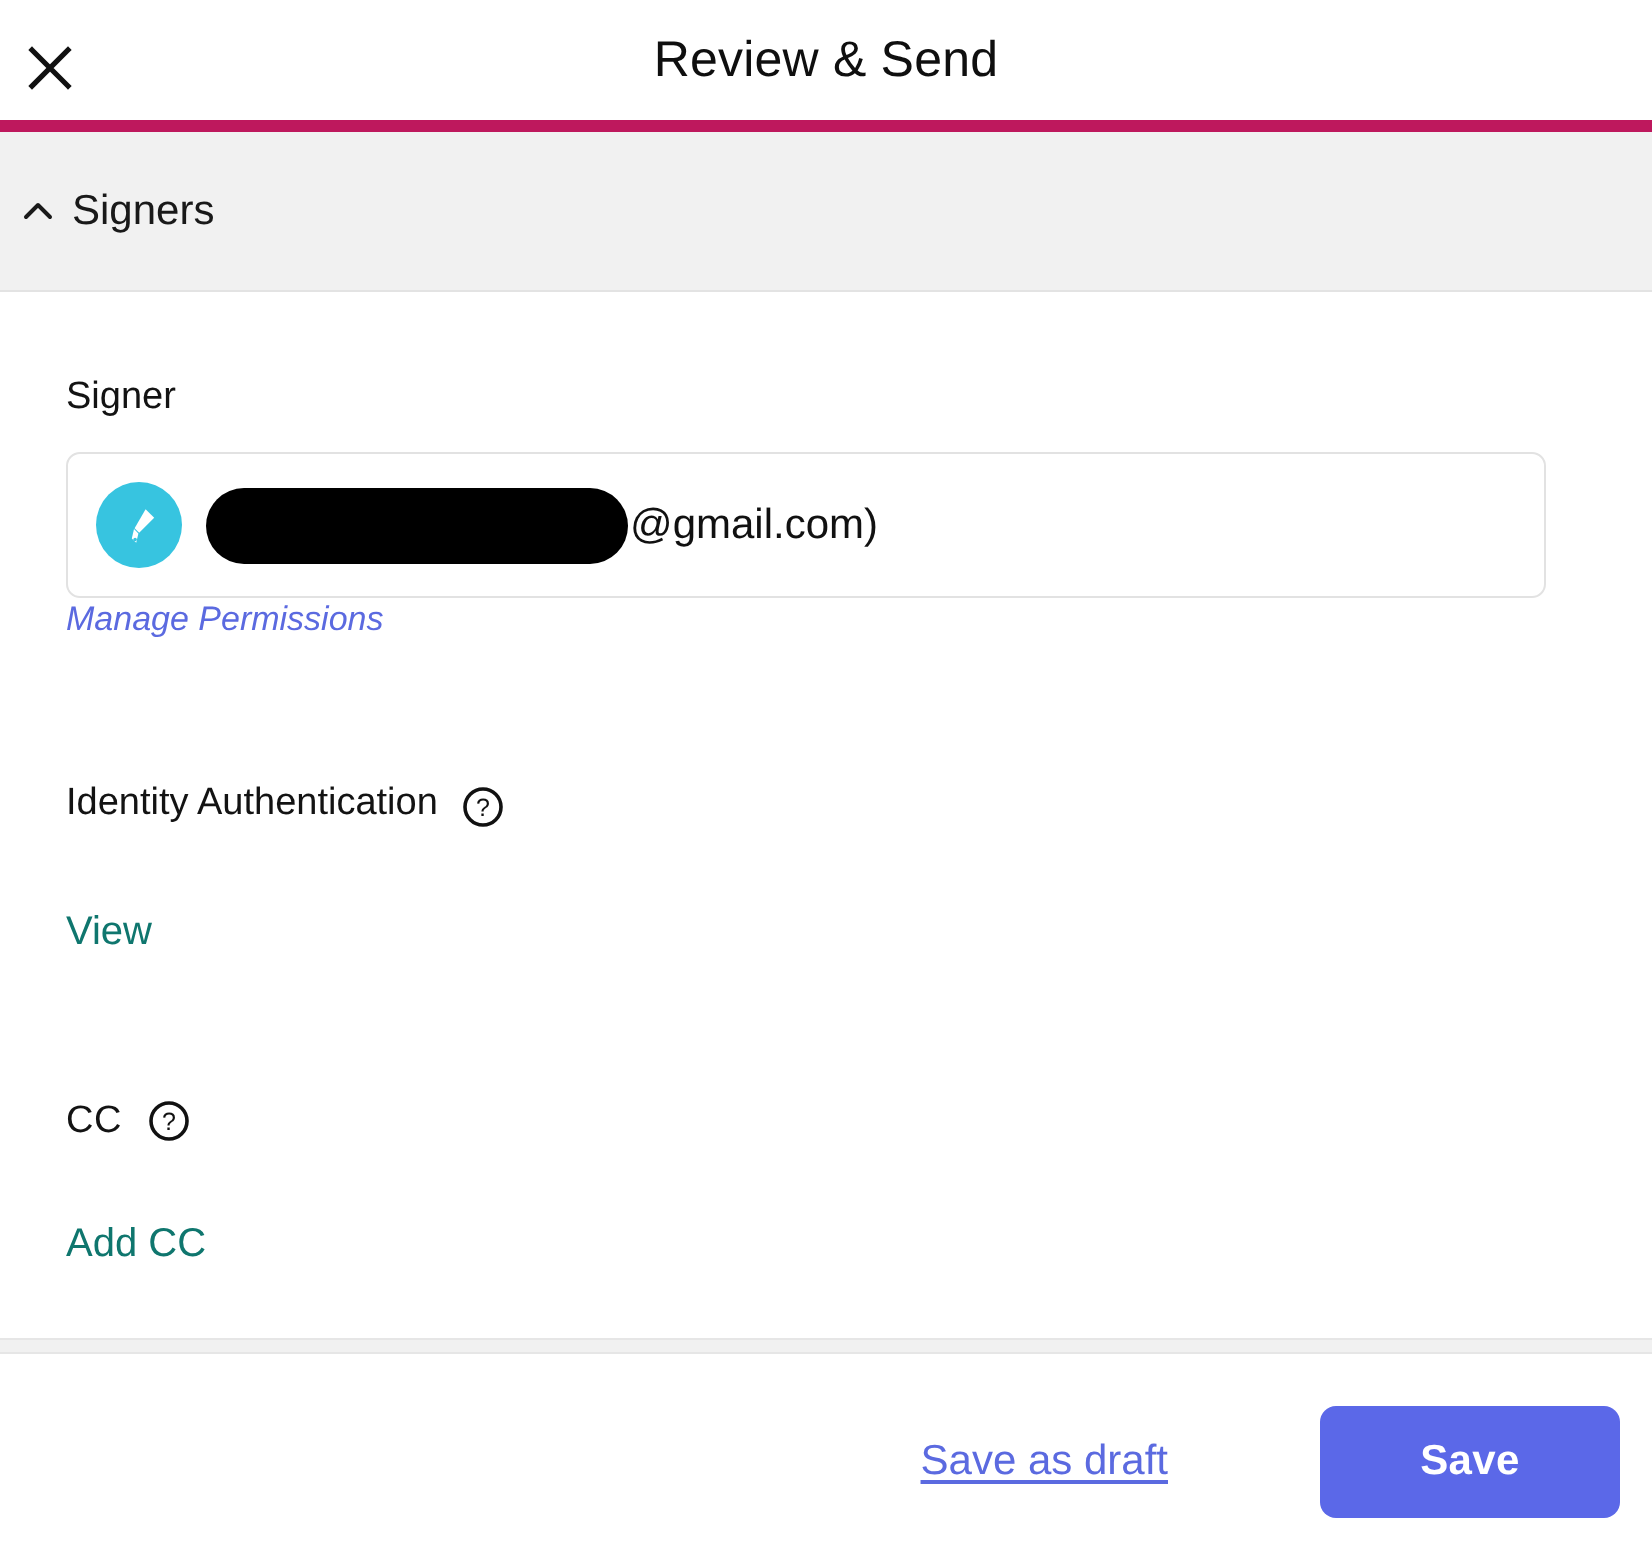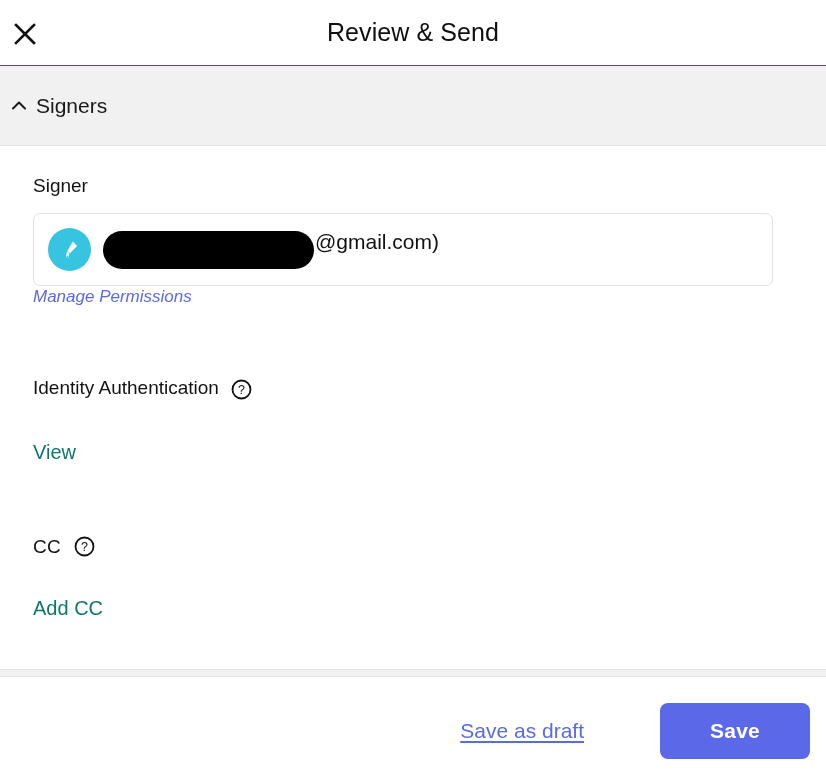--- a/index.html
+++ b/index.html
@@ -21,21 +21,21 @@
     flex-direction: column;
     background: #ffffff;
   }
 
   
   .header {
     position: relative;
     height: 66px;
     flex: 0 0 66px;
     background: #ffffff;
-    border-bottom: 1px solid #be185d;
+    border-bottom: 6px solid #be185d;
     display: flex;
     align-items: center;
   }
 
   .close-btn {
     position: absolute;
     left: 6px;
     top: 16px;
     width: 38px;
     height: 36px;
@@ -84,21 +84,21 @@
     font-size: 21px;
     font-weight: 400;
     color: #191919;
     line-height: 1;
   }
 
   
   .body {
     flex: 1 1 auto;
     background: #ffffff;
-    padding: 30px 32px 0 33px;
+    padding: 43px 32px 0 33px;
     overflow: hidden;
     position: relative;
   }
 
   .field-label {
     font-size: 19px;
     font-weight: 400;
     color: #131313;
     line-height: 1;
     margin-bottom: 18px;
@@ -125,21 +125,21 @@
     flex: 0 0 43px;
     display: flex;
     align-items: center;
     justify-content: center;
     margin-right: 12px;
   }
   .avatar svg { display: block; }
 
   .signer-text {
     display: flex;
-    align-items: flex-start;
+    align-items: center;
     font-size: 21px;
     color: #111111;
     line-height: 1;
     white-space: nowrap;
     overflow: hidden;
   }
 
   .redaction {
     display: inline-block;
     width: 211px;

